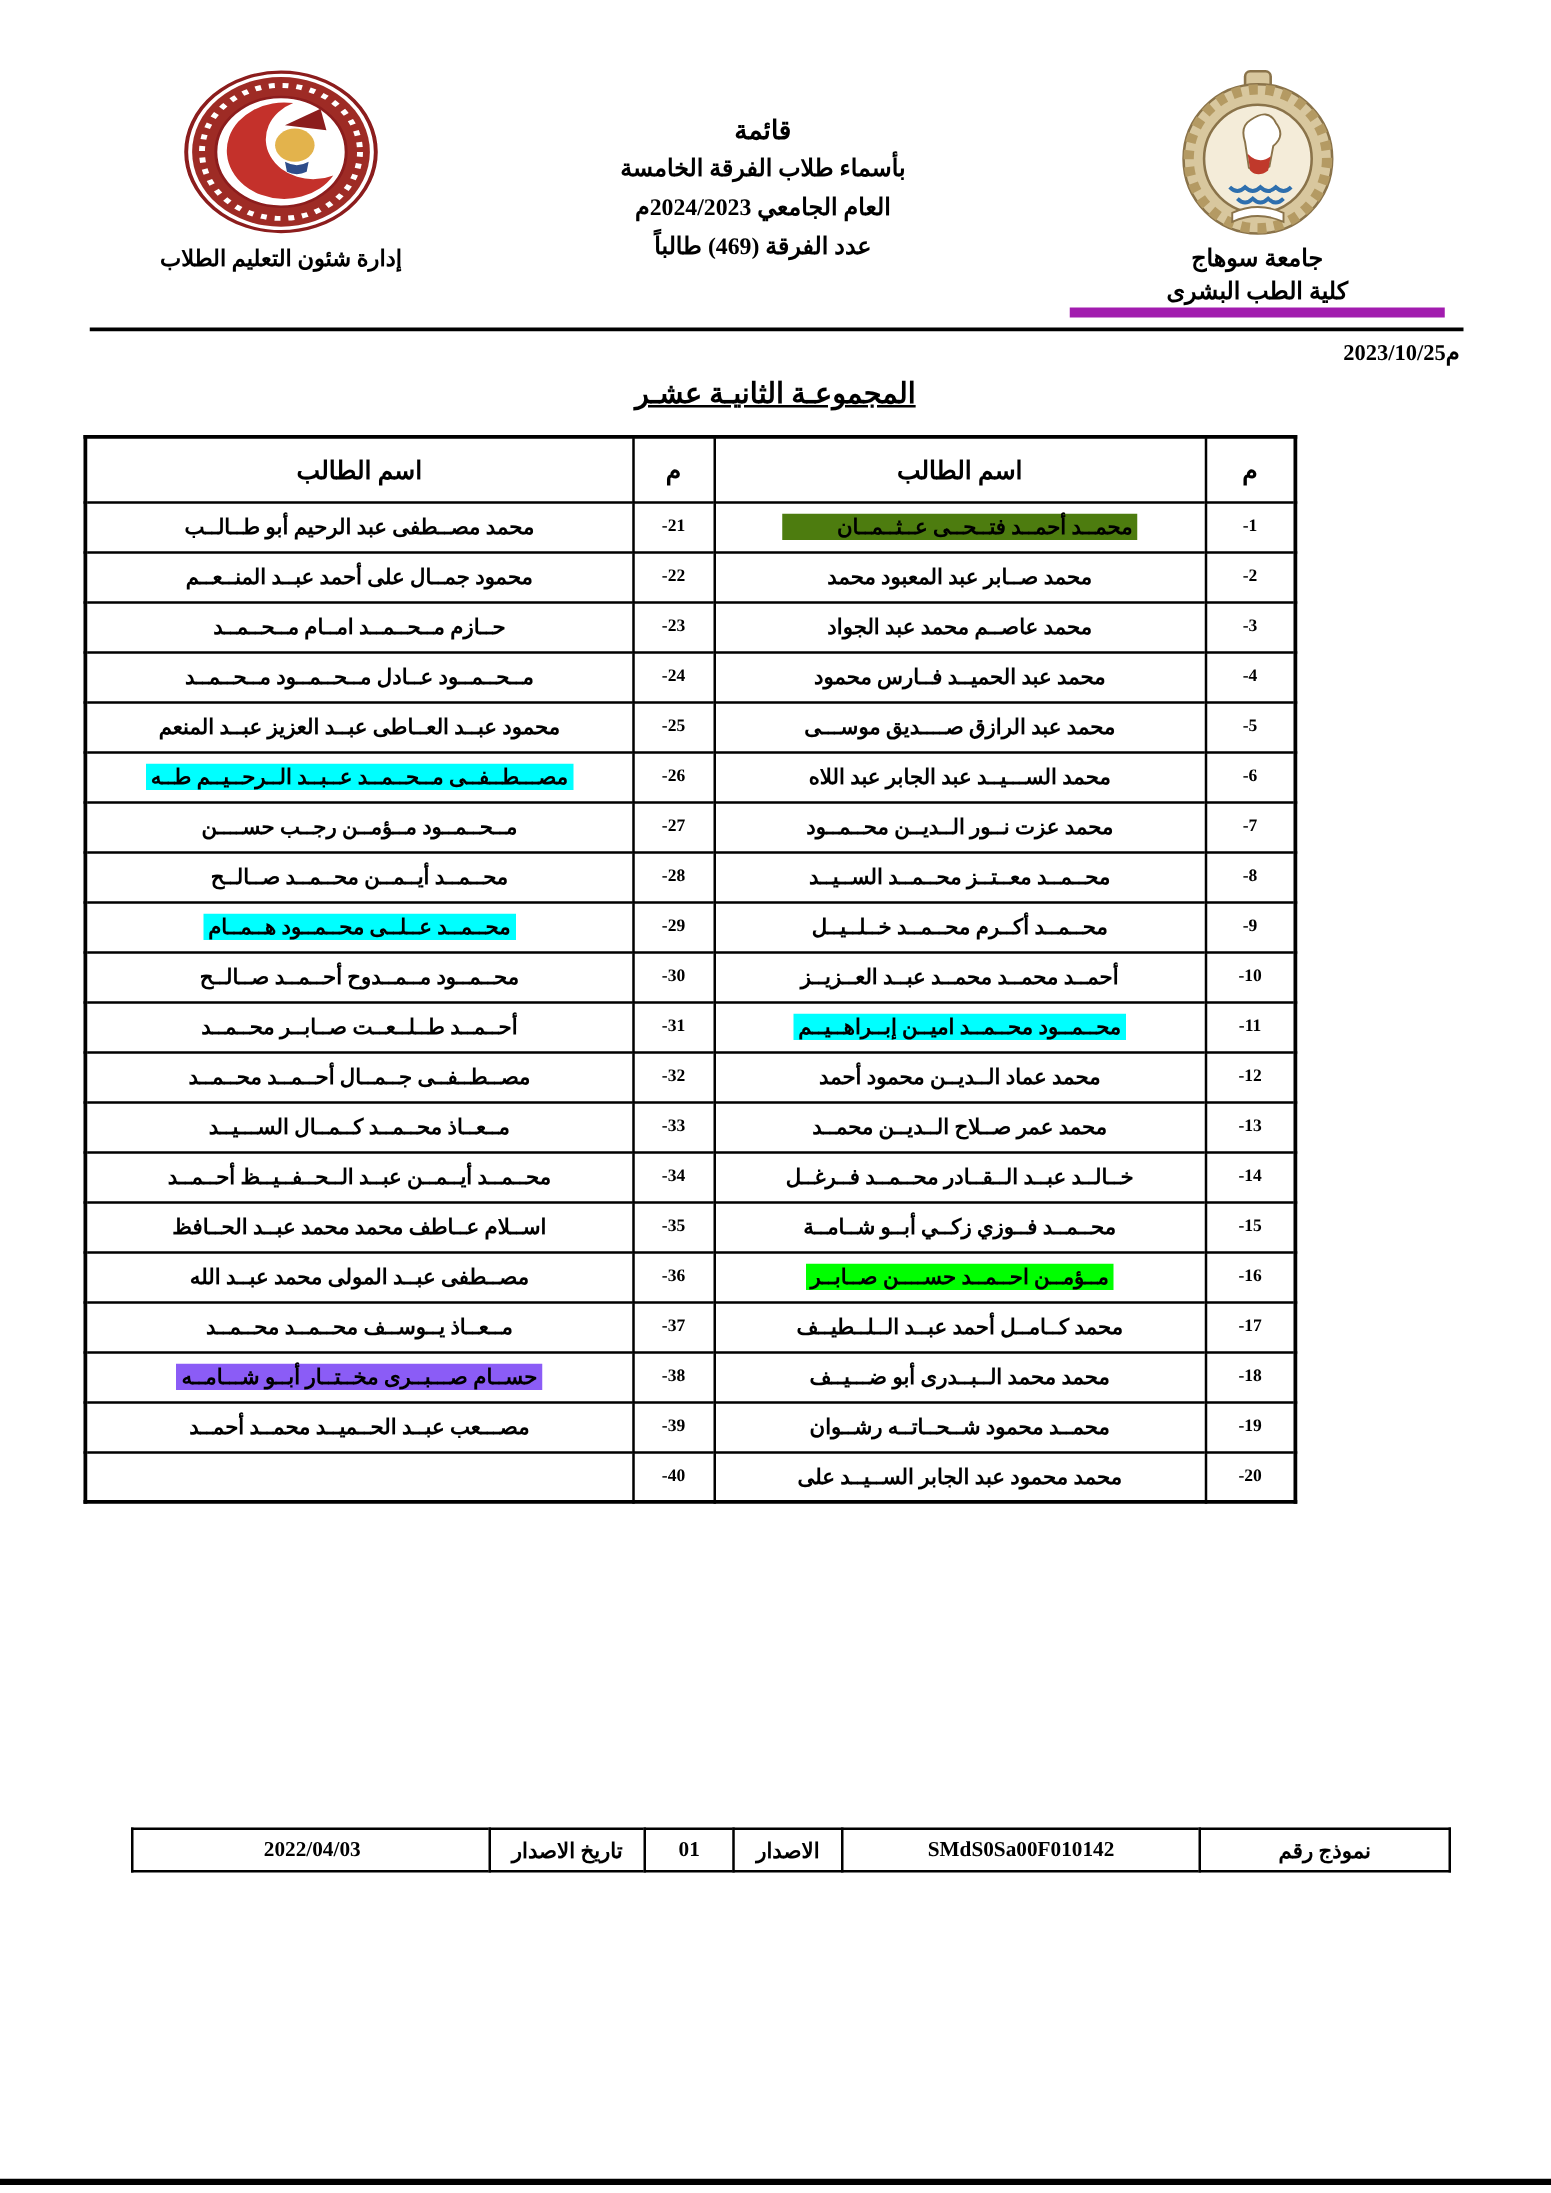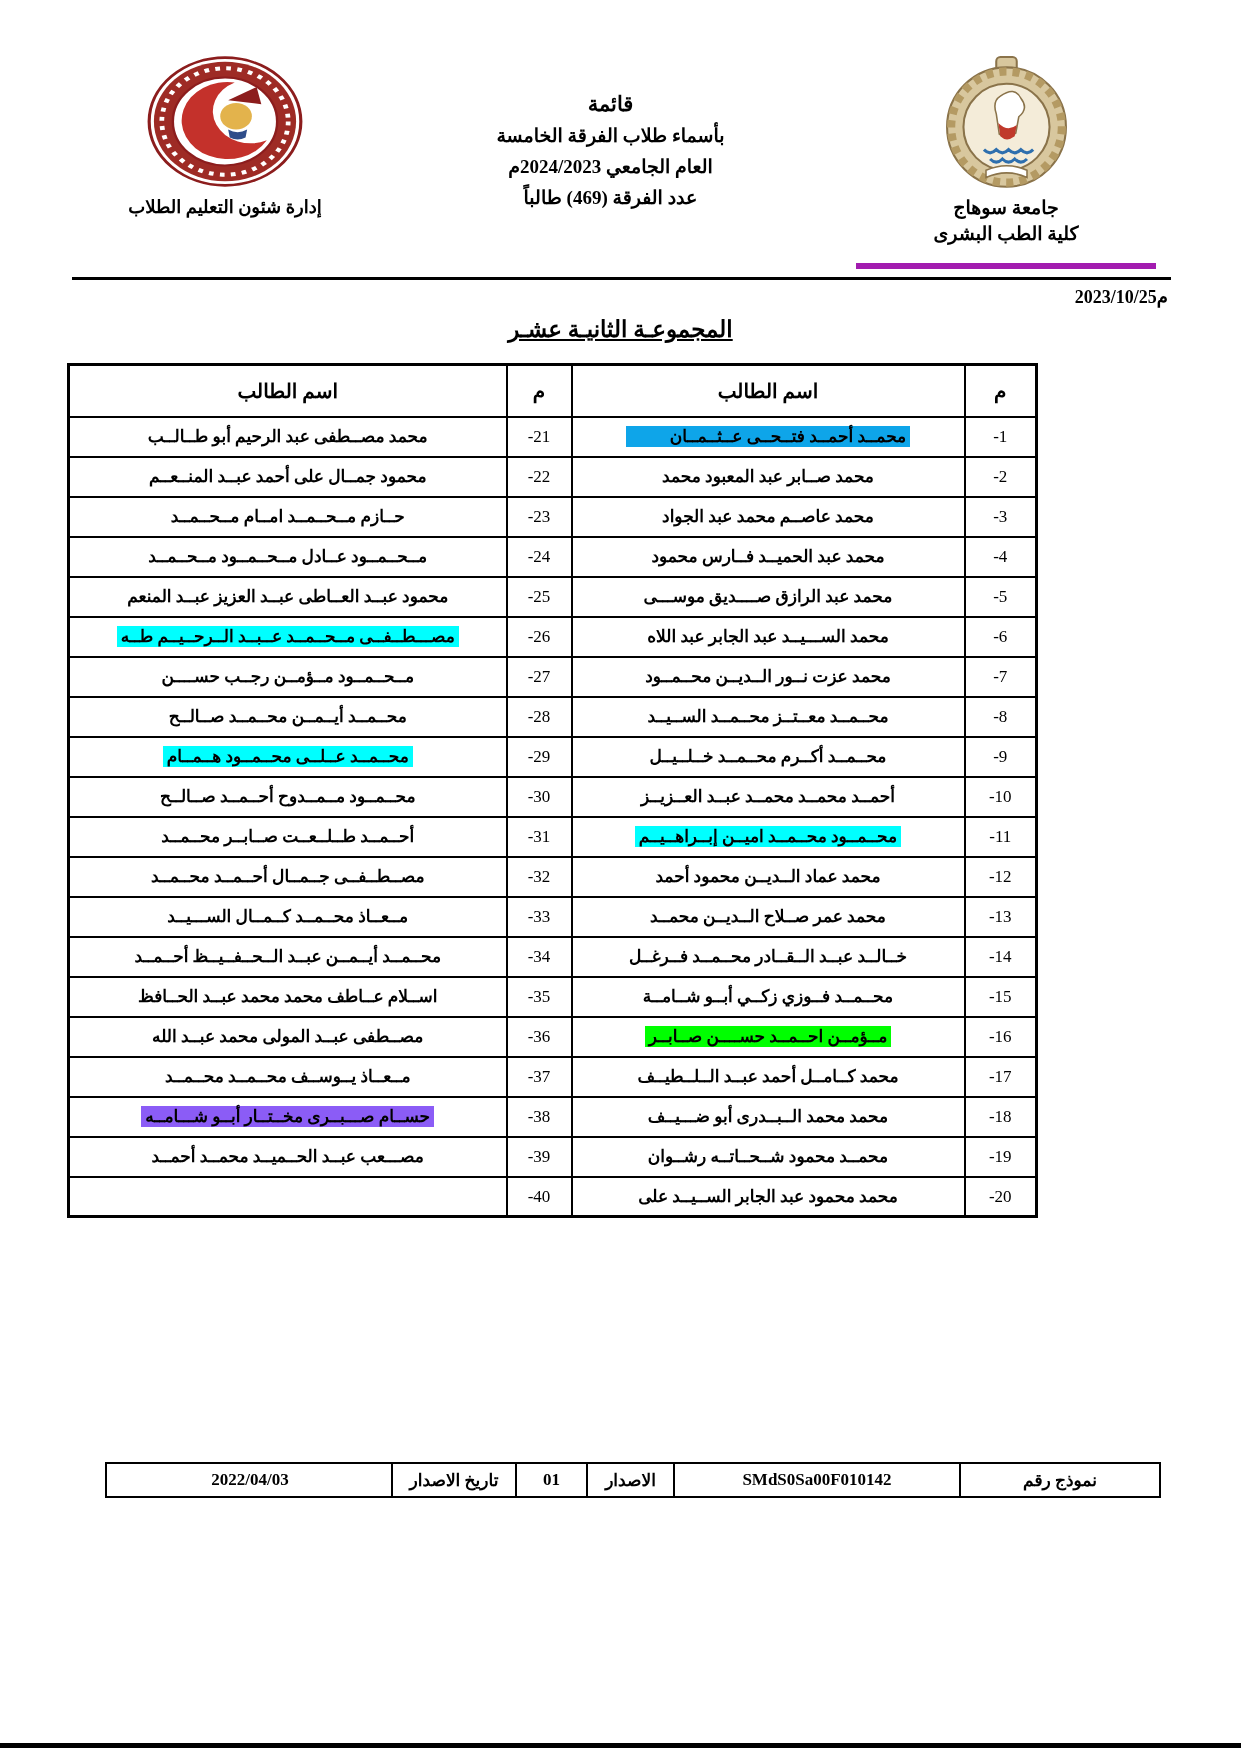--- a/index.html
+++ b/index.html
@@ -7,33 +7,33 @@
   .page {
     width:1241px; height:1754px; background:#fff; color:#000;
     position:relative; margin:0 auto; direction:rtl; overflow:hidden;
     font-family:"Liberation Serif","DejaVu Serif",serif;
   }
   .header { display:flex; justify-content:space-between; align-items:flex-start; padding:55px 70px 0 70px; }
   .hdr-side { text-align:center; }
   .hdr-right { width:330px; }
   .hdr-left  { width:310px; }
   .org-name { font-size:19px; font-weight:bold; line-height:1.35; }
-  .org-underline { border-bottom:6px solid #a21caf; padding-bottom:17px; display:inline-block; min-width:300px; }
+  .org-underline { border-bottom:8px solid #a21caf; padding-bottom:0; display:inline-block; min-width:300px; }
   .hdr-center { text-align:center; font-weight:bold; padding-top:38px; line-height:1.1; }
   .hdr-center .t1 { font-size:21px; margin-bottom:10px; }
   .hdr-center .t2 { font-size:19px; margin-bottom:10px; }
   .dept-name { font-size:18px; font-weight:bold; margin-top:8px; }
   .header-rule { border:none; border-top:3px solid #000; margin:8px 70px 0 72px; }
   .date-line { font-size:18px; direction:ltr; text-align:right; padding:6px 73px 0 0; font-weight:bold; }
   .group-title { text-align:center; font-size:23px; font-weight:bold; text-decoration:underline; margin-top:8px; }
   table.roster { border-collapse:collapse; table-layout:fixed; width:968px; margin:20px 203px 0 70px; border:3px solid #000; }
   .roster th, .roster td { border:2px solid #000; text-align:center; vertical-align:middle; }
   .roster th { height:52px; font-size:20px; font-weight:bold; background:#fff; }
   .roster td { height:40px; }
-  .roster td.num  { font-size:17px; font-weight:normal; }
+  .roster td.num  { font-size:14px; font-weight:bold; }
   .roster td.name { font-size:17px; font-weight:bold; white-space:nowrap; overflow:hidden; }
   .roster td.name span { padding:1px 4px; }
   table.footer-table { position:absolute; left:105px; bottom:256px; width:1031px; border-collapse:collapse; direction:rtl; table-layout:fixed; }
   .footer-table td { border:2px solid #000; height:34px; font-size:17px; font-weight:bold; text-align:center; vertical-align:middle; overflow:hidden; }
   .ft-c1 { width:200px; } .ft-c2 { width:286px;border-radius:17px; } .ft-c3 { width:87px; }
   .ft-c4 { width:71px; }  .ft-c5 { width:124px; } .ft-c6 { width:286px; text-align:right; padding-left:10px; padding-right:8px; }
   .bottom-edge { position:absolute; left:0; bottom:6px; width:100%; height:5px; background:#000; }
   svg { display:block; margin:0 auto; }
 </style>
 </head>
@@ -101,21 +101,21 @@
       <tr>
         <th>م</th>
         <th>اسم الطالب</th>
         <th>م</th>
         <th>اسم الطالب</th>
       </tr>
     </thead>
     <tbody>
         <tr>
           <td class="num"><span>1-</span></td>
-          <td class="name"><span style="background-color: #0ea5e9; padding-left: 44px;">محمــد أحمــد فتــحــى عــثــمــان</span></td>
+          <td class="name"><span style="background-color: #4d7c0f; padding-left: 44px;">محمــد أحمــد فتــحــى عــثــمــان</span></td>
           <td class="num"><span>21-</span></td>
           <td class="name"><span>محمد مصــطفى عبد الرحيم أبو طــالــب</span></td>
         </tr>
         <tr>
           <td class="num"><span>2-</span></td>
           <td class="name"><span>محمد صــابر عبد المعبود محمد</span></td>
           <td class="num"><span>22-</span></td>
           <td class="name"><span>محمود جمــال على أحمد عبــد المنــعــم</span></td>
         </tr>
         <tr>

